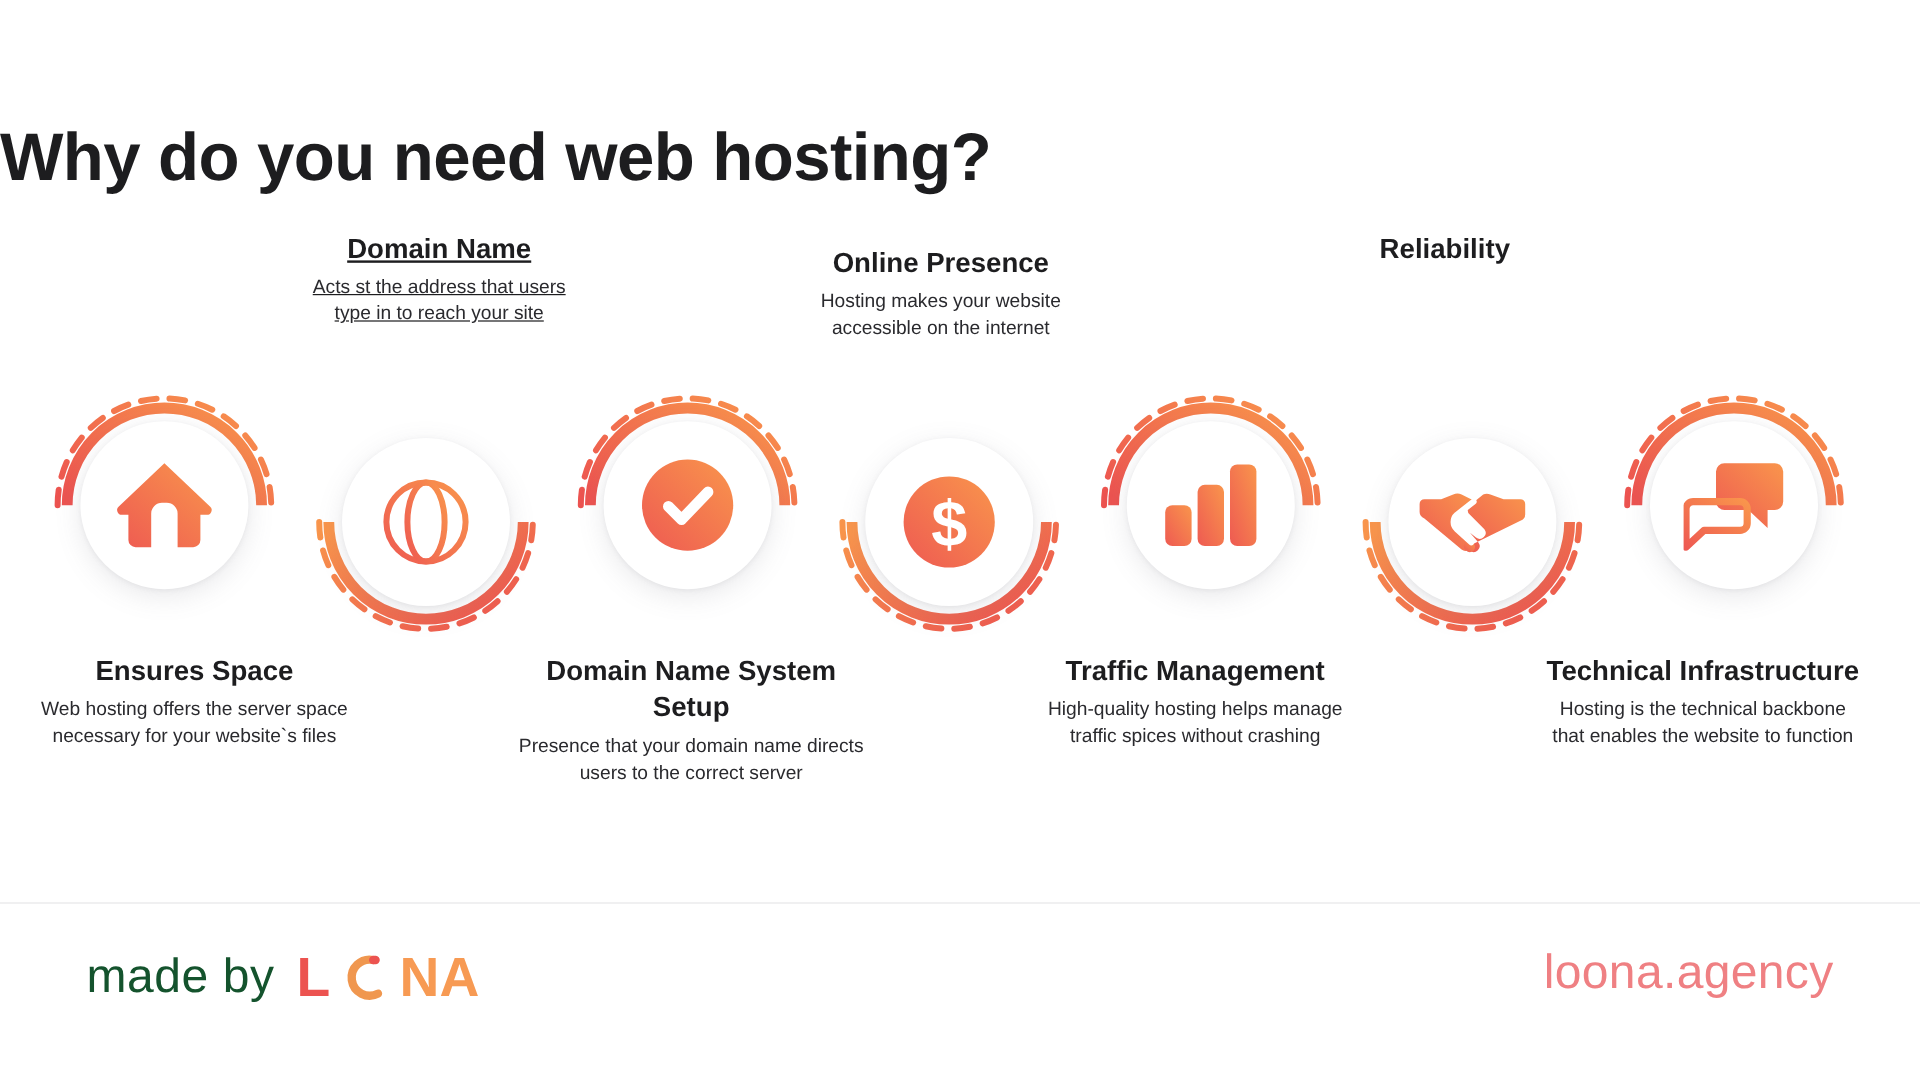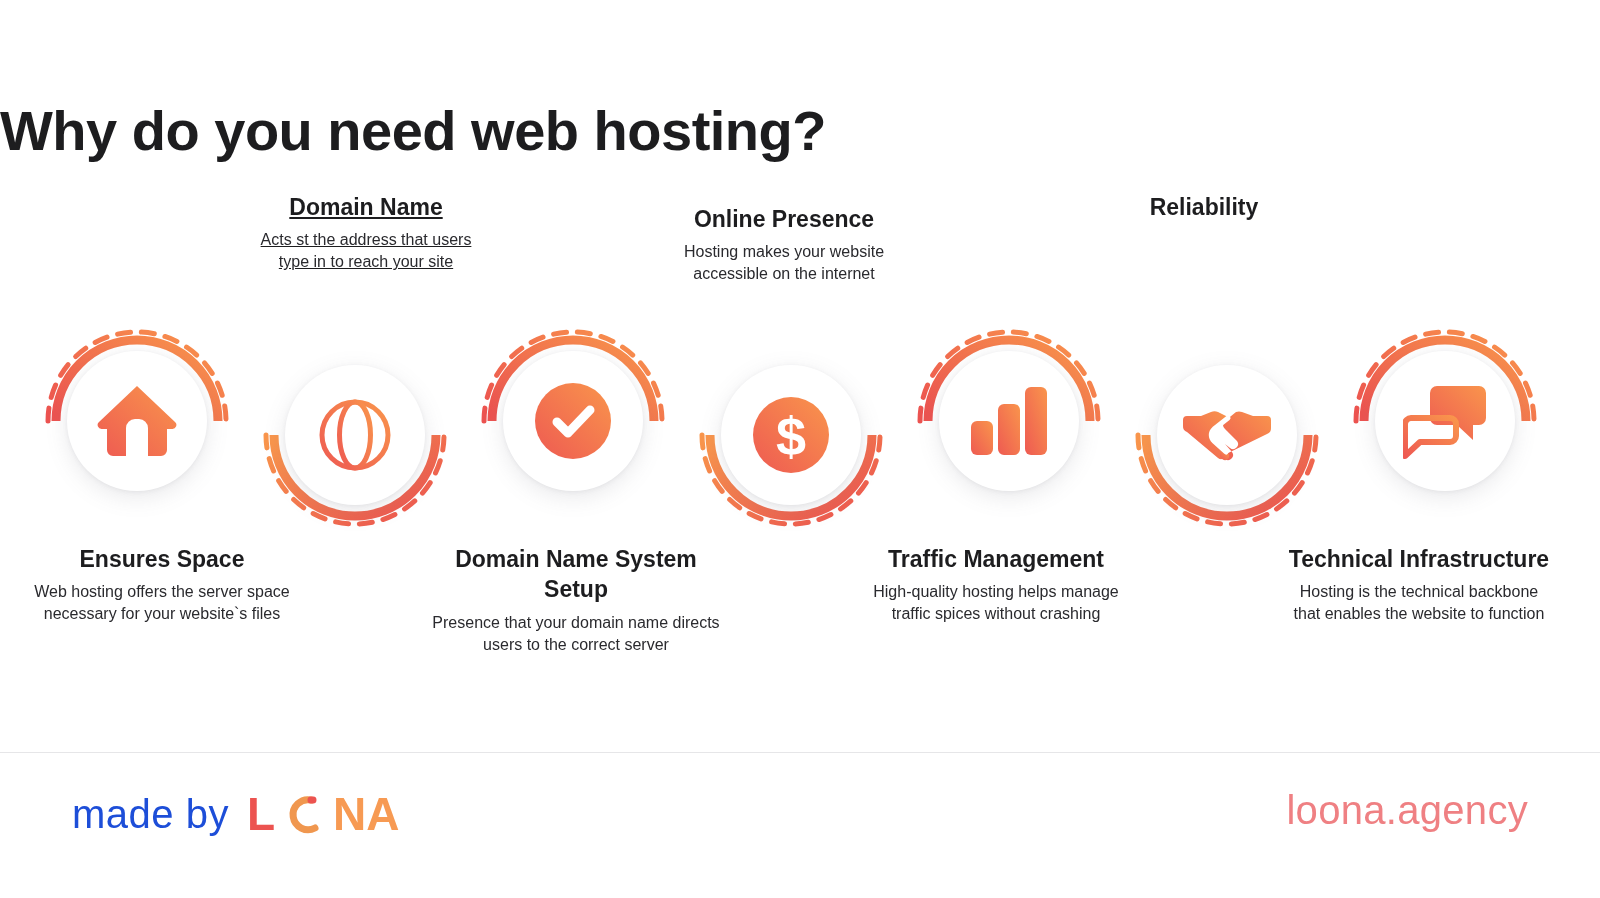--- a/index.html
+++ b/index.html
@@ -112,21 +112,21 @@
     position: absolute;
     left: 72px;
     top: 790px;
     display: flex;
     align-items: center;
     gap: 18px;
   }
   .made-by {
     font-size: 40px;
     font-weight: 400;
-    color: #1d4ed8;
+    color: #14532d;
     letter-spacing: 0.5px;
     line-height: 1;
   }
   .loona-mark {
     display: flex;
     align-items: center;
     line-height: 1;
   }
   .footer-right {
     position: absolute;

